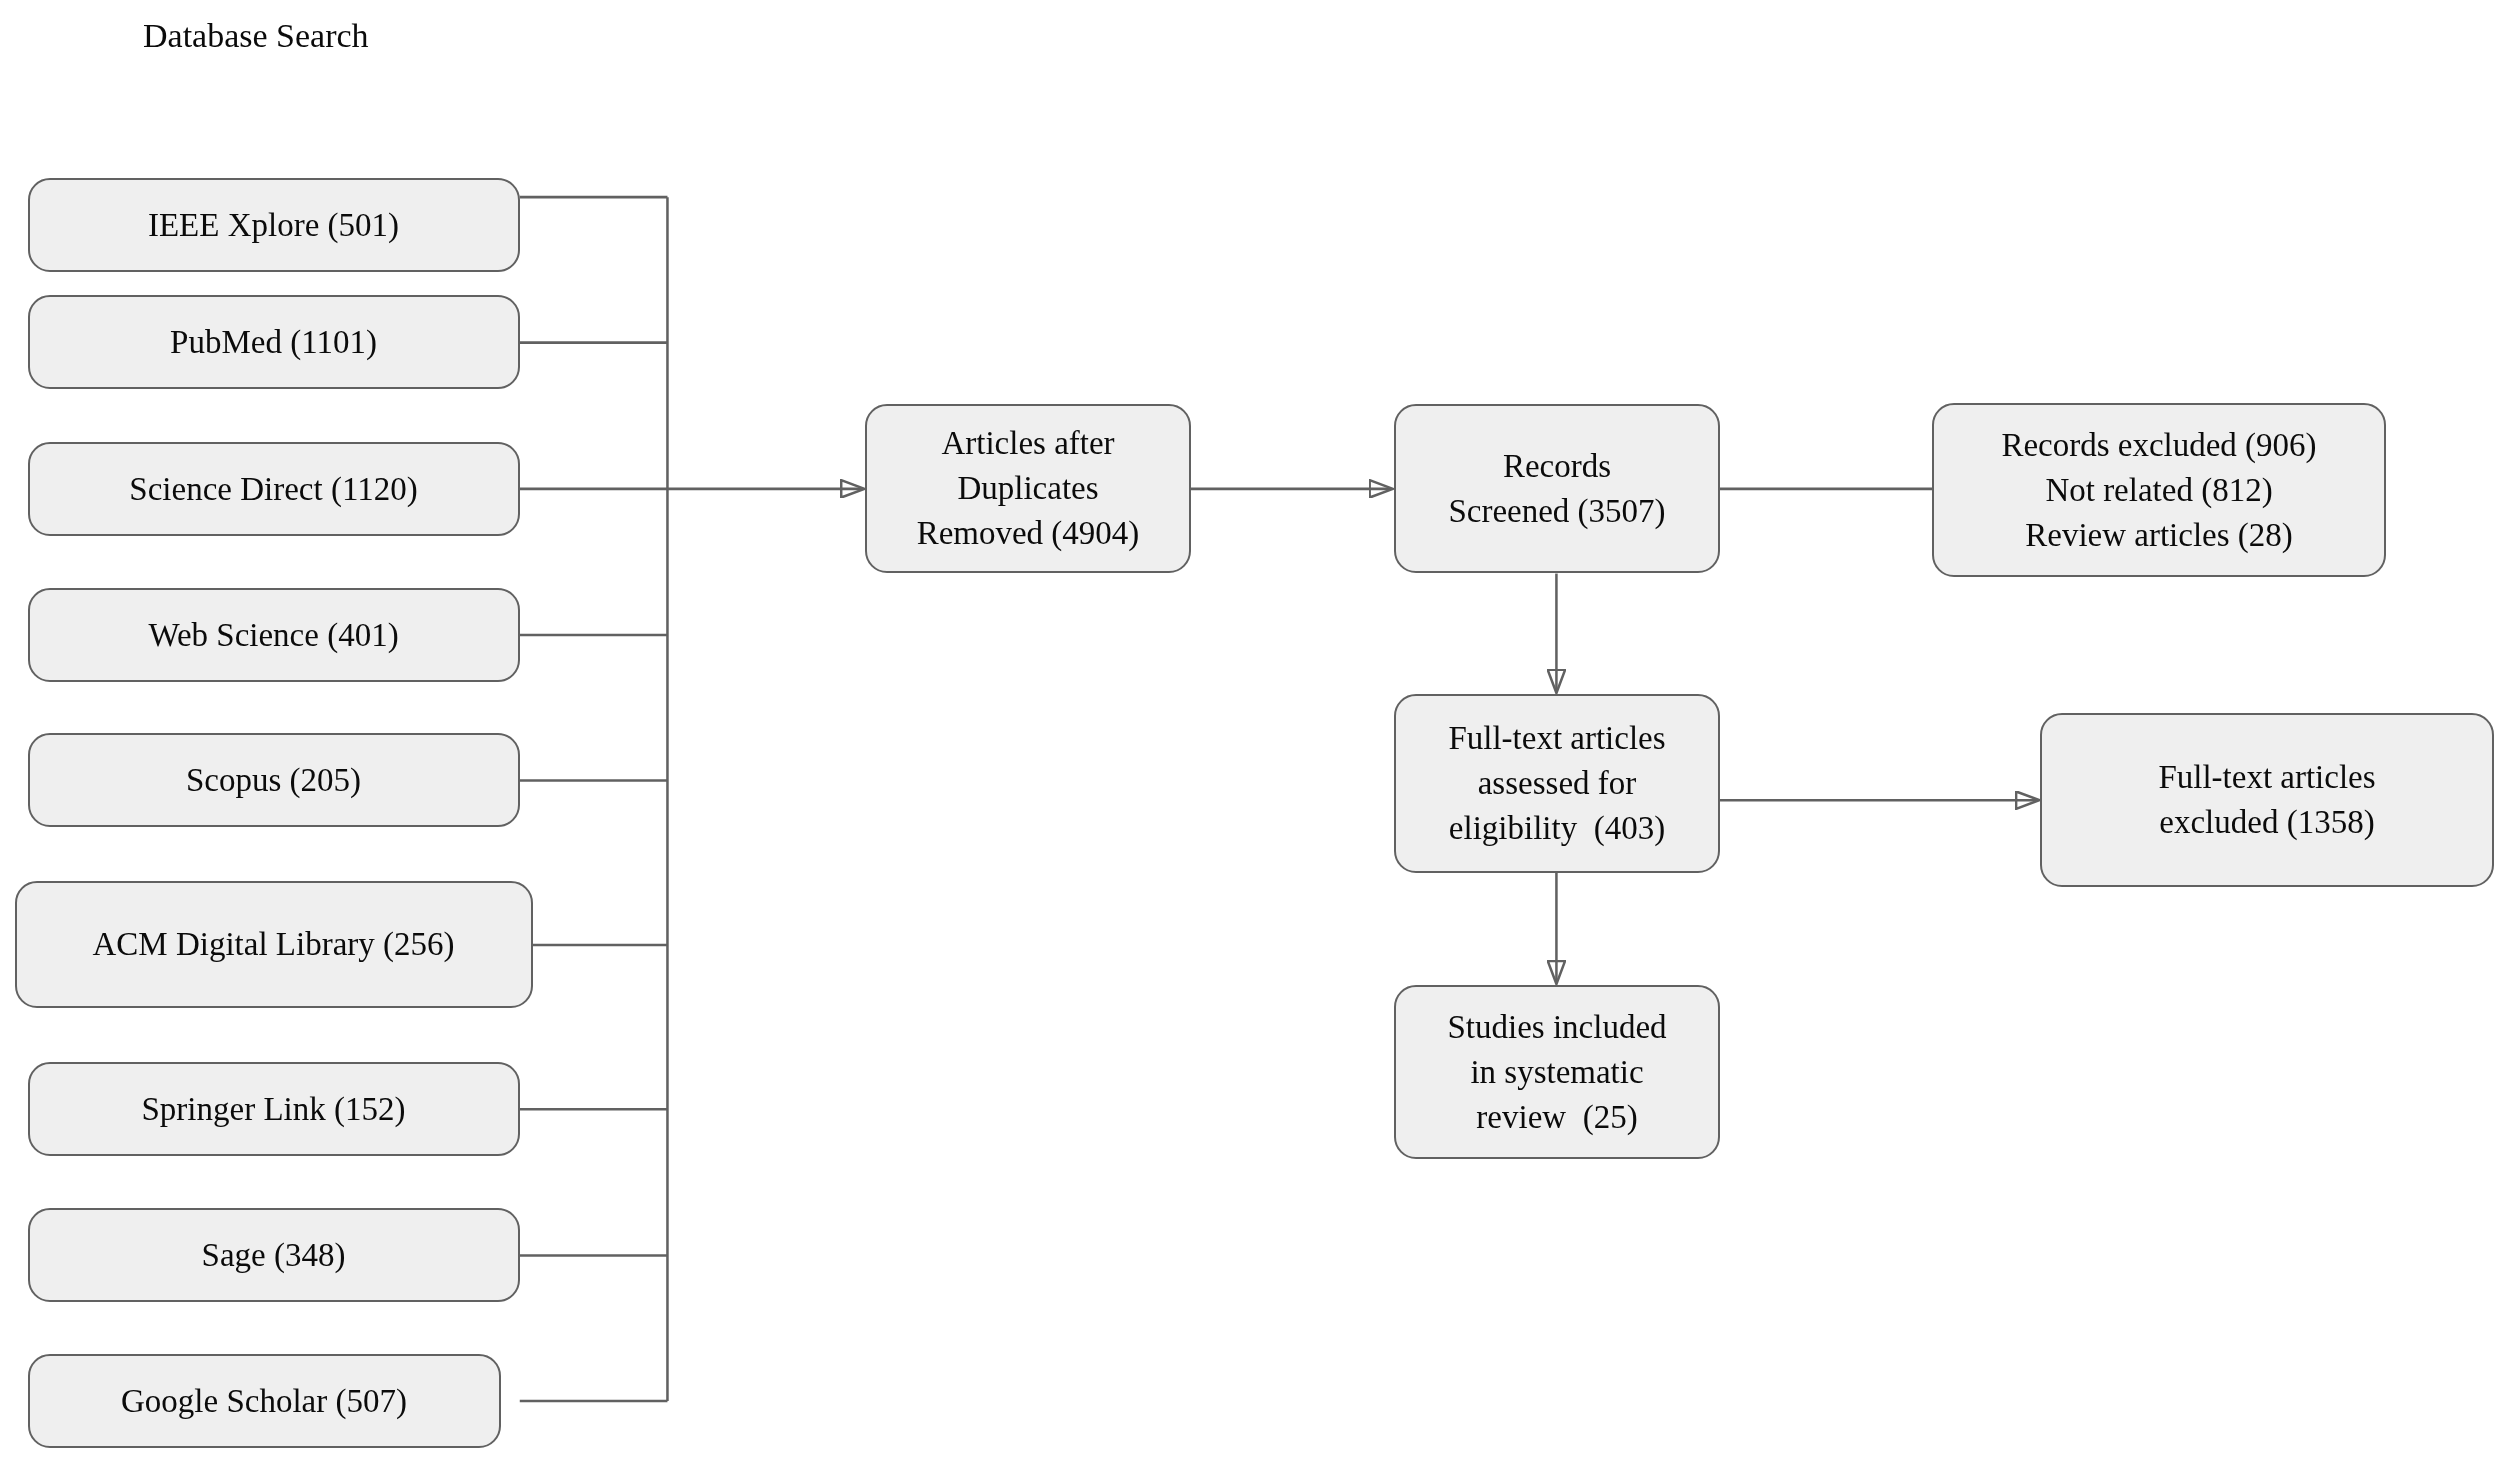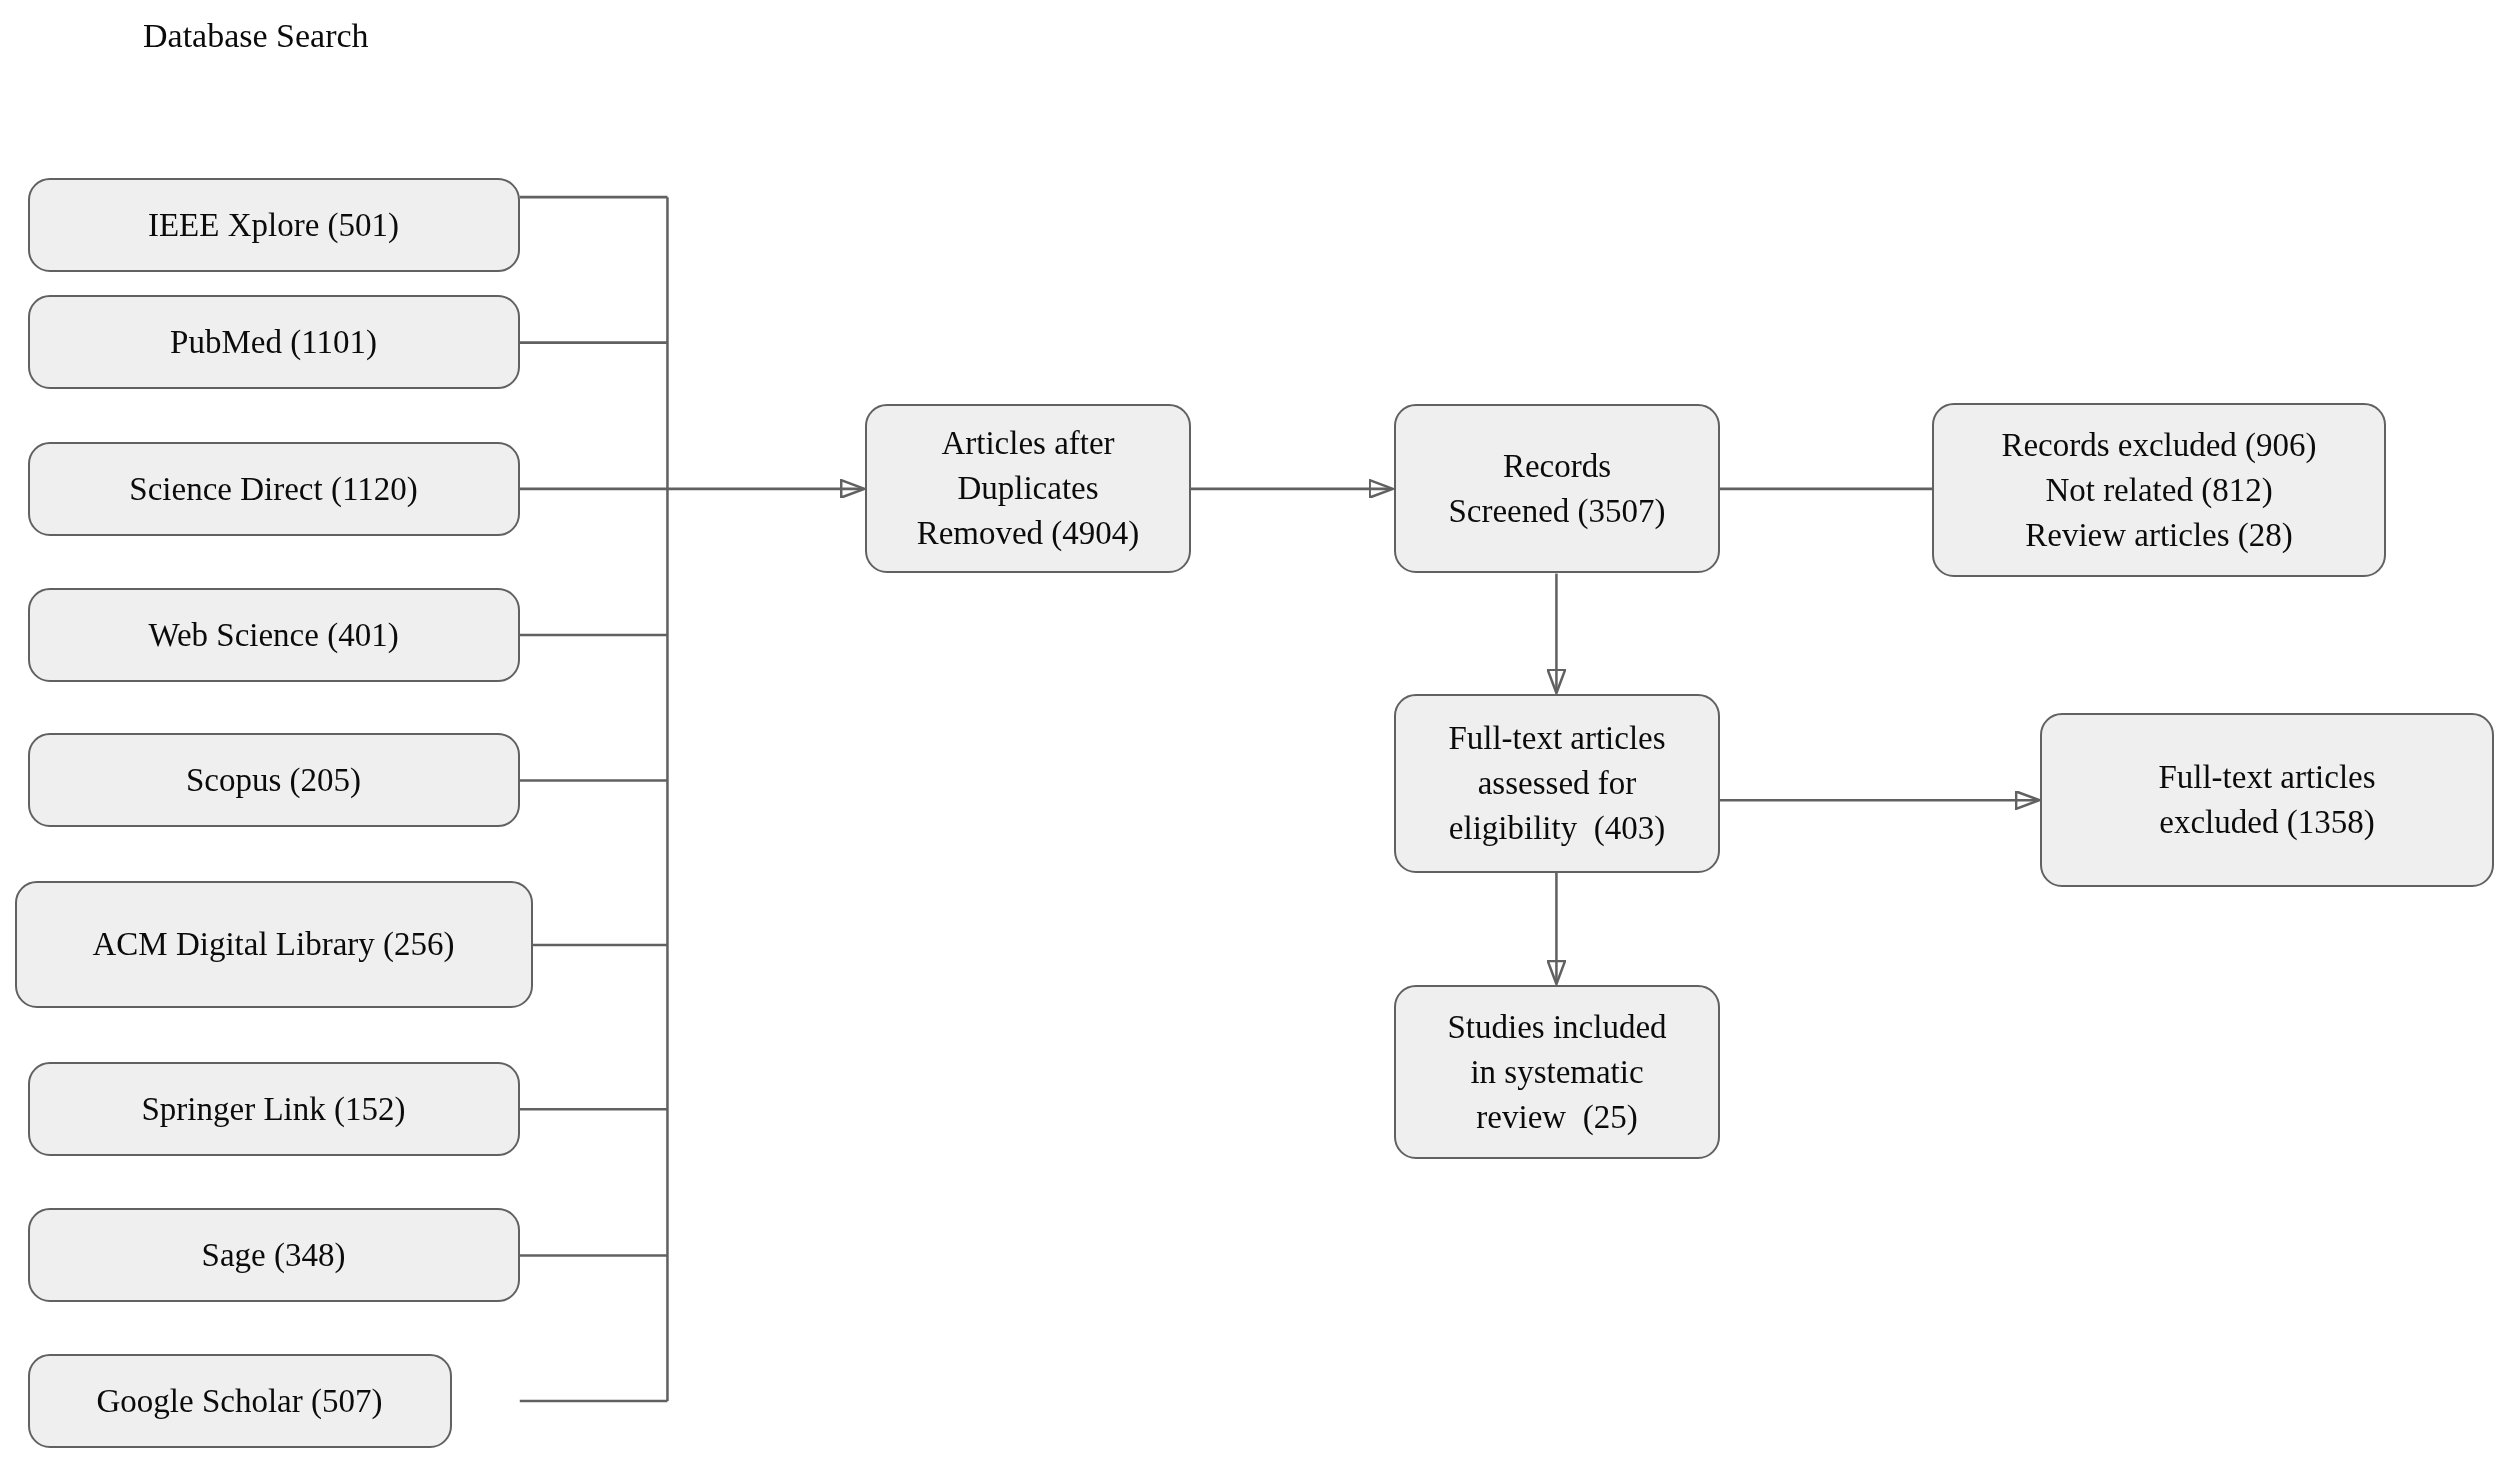--- a/index.html
+++ b/index.html
@@ -86,21 +86,21 @@
   </svg>
 
   <div class="node" style="left:27.5px;  top:150px;  width:492px; height:94px;margin-top:28px;">IEEE Xplore (501)</div>
   <div class="node" style="left:27.5px;  top:295px;  width:492px; height:94px;">PubMed (1101)</div>
   <div class="node" style="left:27.5px;  top:442px;  width:492px; height:94px;">Science Direct (1120)</div>
   <div class="node" style="left:27.5px;  top:588px;  width:492px; height:94px;">Web Science (401)</div>
   <div class="node" style="left:27.5px;  top:733px; width:492px; height:94px;">Scopus (205)</div>
   <div class="node" style="left:14.5px;  top:881px; width:518px; height:127px;">ACM Digital Library (256)</div>
   <div class="node" style="left:27.5px;  top:1062px; width:492px; height:94px;">Springer Link (152)</div>
   <div class="node" style="left:27.5px;  top:1208px; width:492px; height:94px;">Sage (348)</div>
-  <div class="node" style="left:27.5px;  top:1354px; width:424px; height:94px;">Google Scholar (507)</div>
+  <div class="node" style="left:27.5px;  top:1354px; width:473px; height:94px;">Google Scholar (507)</div>
 
   <div class="node" style="left:865px; top:404px;  width:326px; height:169px;">
       <div class="line">Articles after</div>
       <div class="line">Duplicates</div>
       <div class="line">Removed (4904)</div>
     </div>
   <div class="node" style="left:1394px; top:404px;  width:326px; height:169px;text-align:right;">
       <div class="line">Records</div>
       <div class="line">Screened (3507)</div>
     </div>

